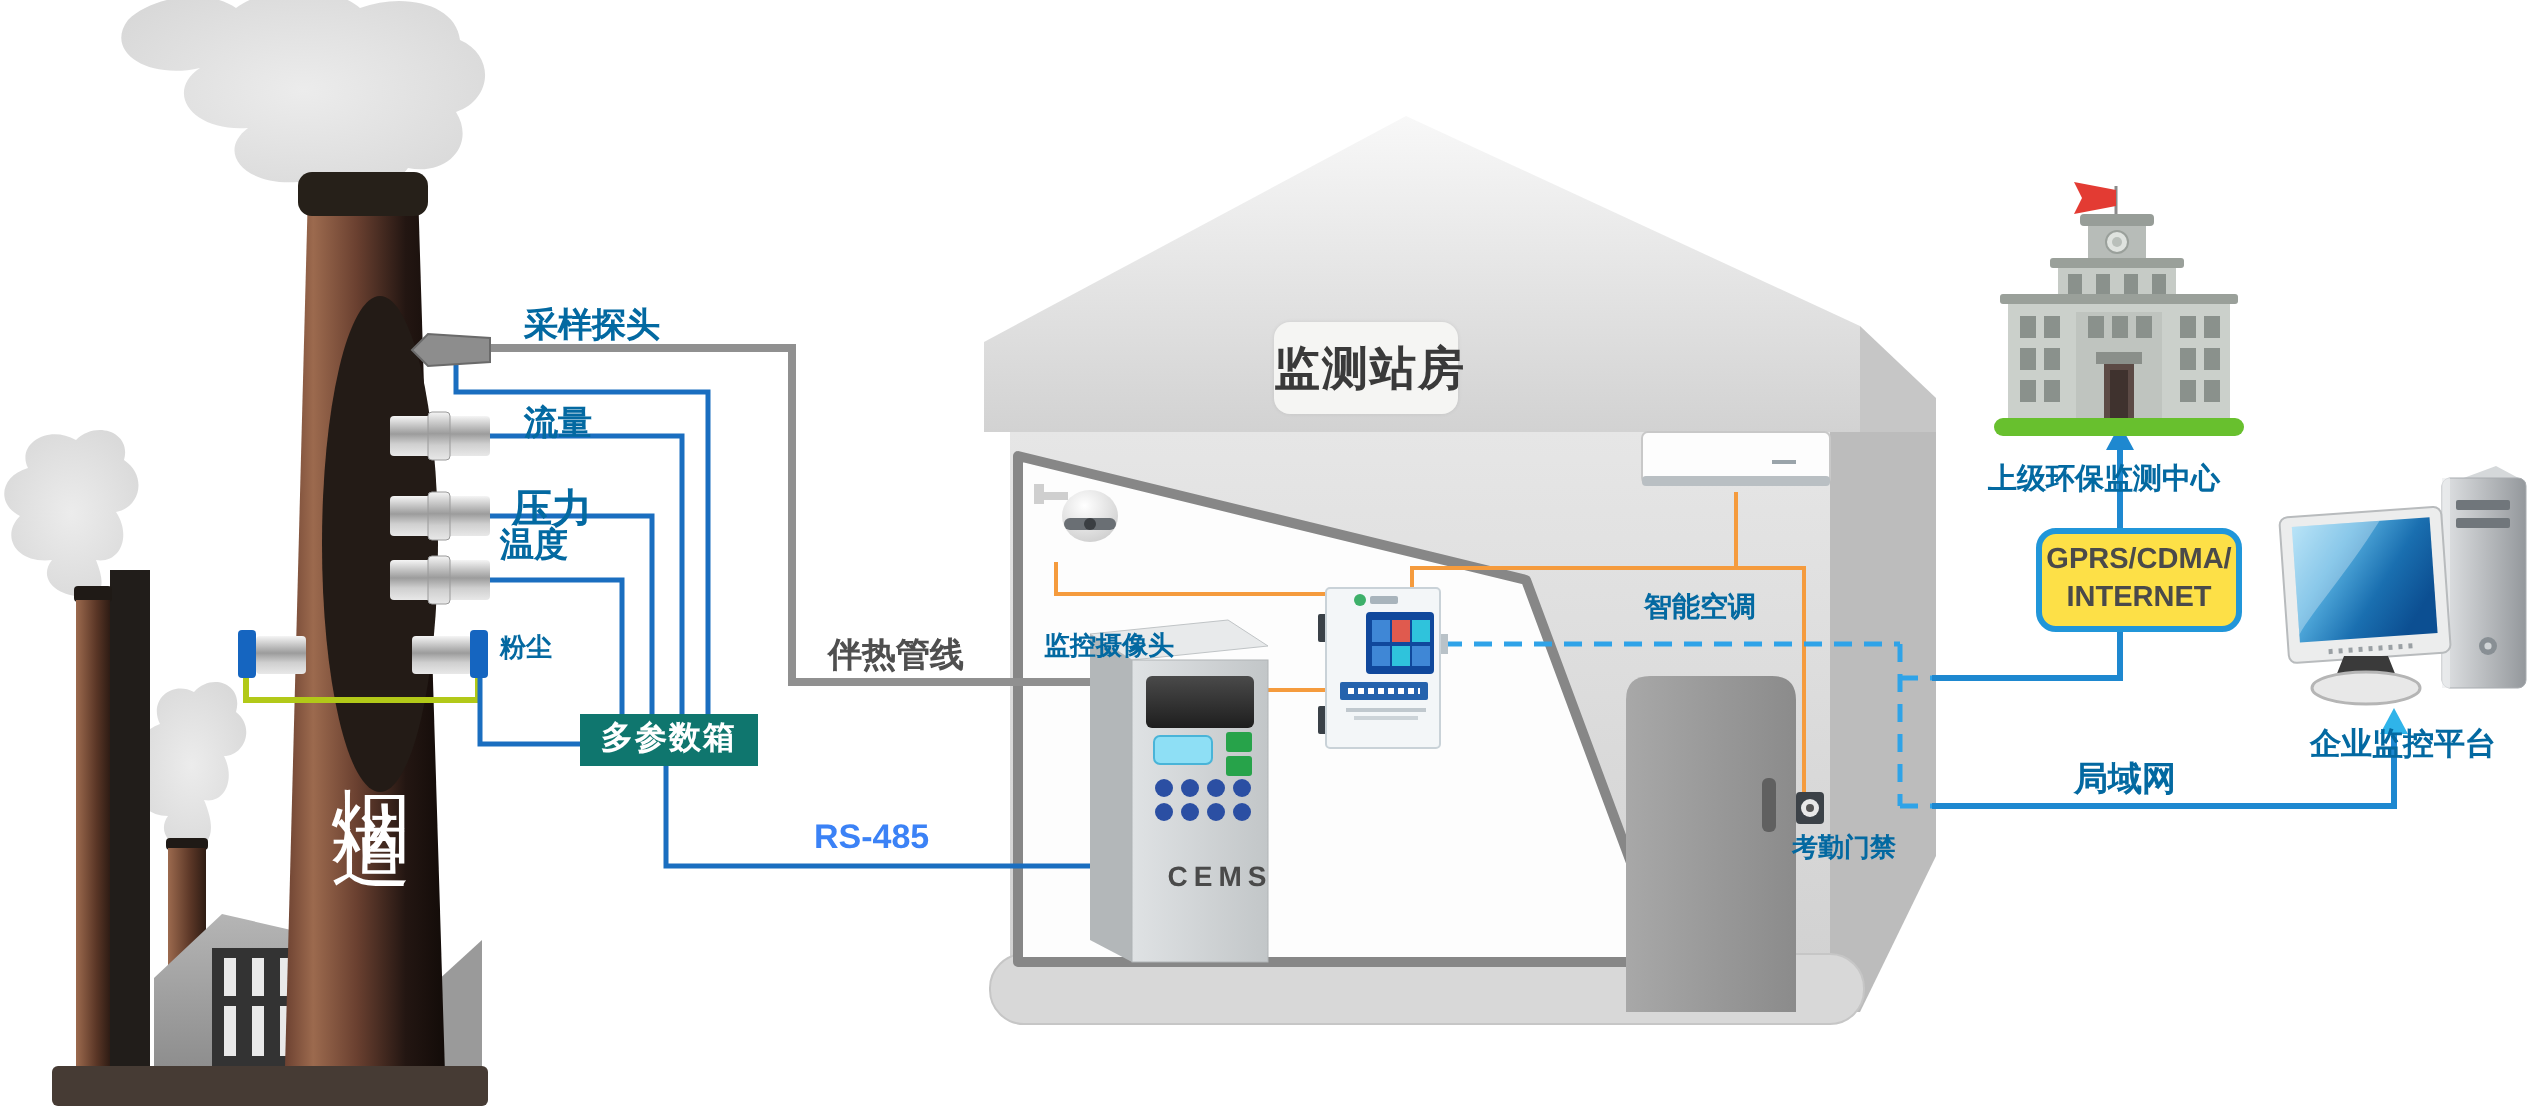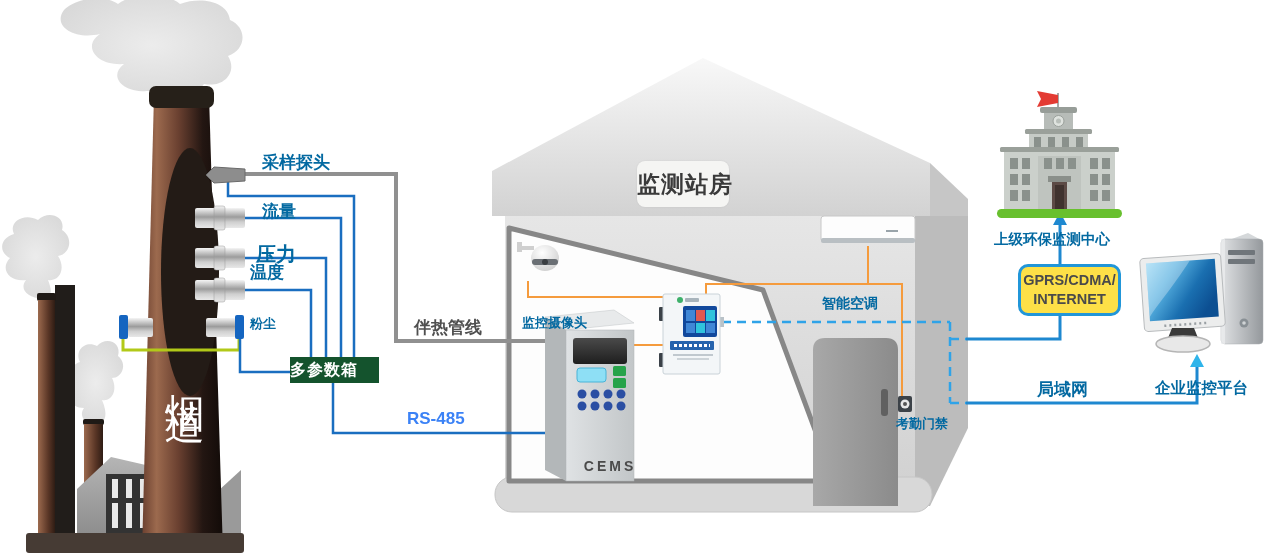--- a/index.html
+++ b/index.html
@@ -6,39 +6,39 @@
   #canvas{position:relative;width:1267px;height:554px;background:#ffffff;overflow:hidden;
           font-family:"Liberation Sans",sans-serif;}
   #canvas svg{position:absolute;left:0;top:0;}
   .lbl{position:absolute;font-weight:bold;color:#0369a1;white-space:nowrap;
        font-family:"Liberation Sans",sans-serif;}
   .lbl-probe{left:262px;top:151px;font-size:17px;}
   .lbl-flow{left:262px;top:200px;font-size:17px;}
   .lbl-pressure{left:256px;top:241px;font-size:20px;}
   .lbl-temp{left:250px;top:261px;font-size:17px;}
   .lbl-dust{left:250px;top:315px;font-size:13px;}
-  .param-box{left:290px;top:357px;width:89px;height:26px;background:#14532d;color:#ffffff;
-             font-size:16px;line-height:26px;text-align:left;letter-spacing:1px;}
+  .param-box{left:290px;top:357px;width:89px;height:26px;background:#0f766e;color:#ffffff;
+             font-size:16px;line-height:26px;text-align:center;letter-spacing:1px;}
   .lbl-heat{left:414px;top:316px;font-size:17px;color:#4f4f4f;}
   .lbl-rs485{left:407px;top:409px;font-size:17px;color:#3b82f6;}
   .station-name{left:637px;top:161px;width:92px;height:46px;background:#f5f5f3;border-radius:8px;
                 font-size:23px;line-height:46px;text-align:center;color:#3a3a3a;letter-spacing:1px;
                 box-shadow:0 0 2px rgba(0,0,0,.08);}
   .lbl-camera{left:522px;top:274px;font-size:13px;margin-top:40px;}
   .lbl-ac{left:822px;top:247px;font-size:14px;margin-top:48px;}
   .lbl-access{left:896px;top:415px;font-size:13px;}
-  .lbl-cems{left:566px;top:458px;width:88px;text-align:center;font-size:14px;
+  .lbl-cems{left:566px;top:430px;width:88px;text-align:center;font-size:14px;
             letter-spacing:3px;color:#4a4a4a;}
   .lbl-epa{left:994px;top:230px;width:132px;font-size:14.5px;}
   .gprs-box{left:1018px;top:264px;width:97px;background:#fde047;border:3px solid #2196d9;
             border-radius:10px;padding:4px 0;font-size:14.5px;line-height:1.32;text-align:center;
             color:#4a4a4a;}
   .gprs-box span{display:block;}
   .lbl-lan{left:1037px;top:378px;font-size:17px;}
-  .lbl-platform{left:1155px;top:362px;font-size:15.5px;margin-top:16px;}
+  .lbl-platform{left:1155px;top:362px;font-size:15.5px;}
   .lbl-flue{left:158px;top:362px;font-size:40px;color:#ffffff;font-weight:normal;
             writing-mode:vertical-rl;letter-spacing:12px;}
 </style>
 </head>
 <body>
 
 <div id="canvas">
 
 <svg width="1267" height="554" viewBox="0 0 1267 554">
   <defs>

